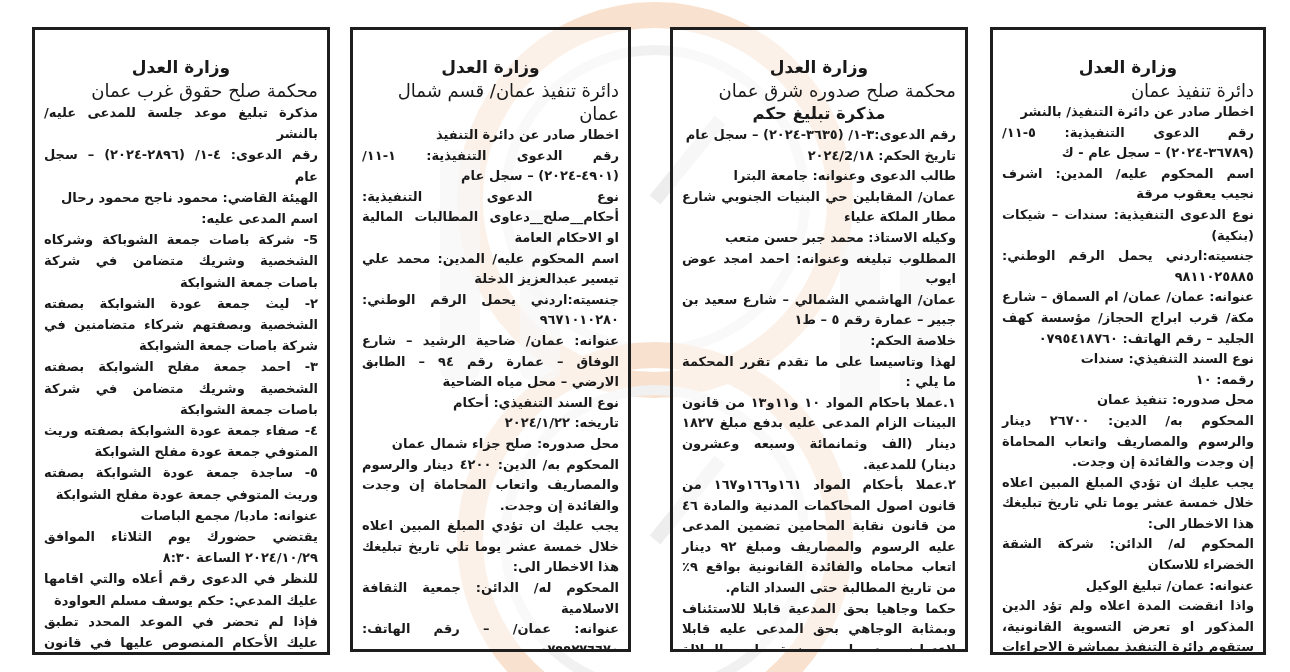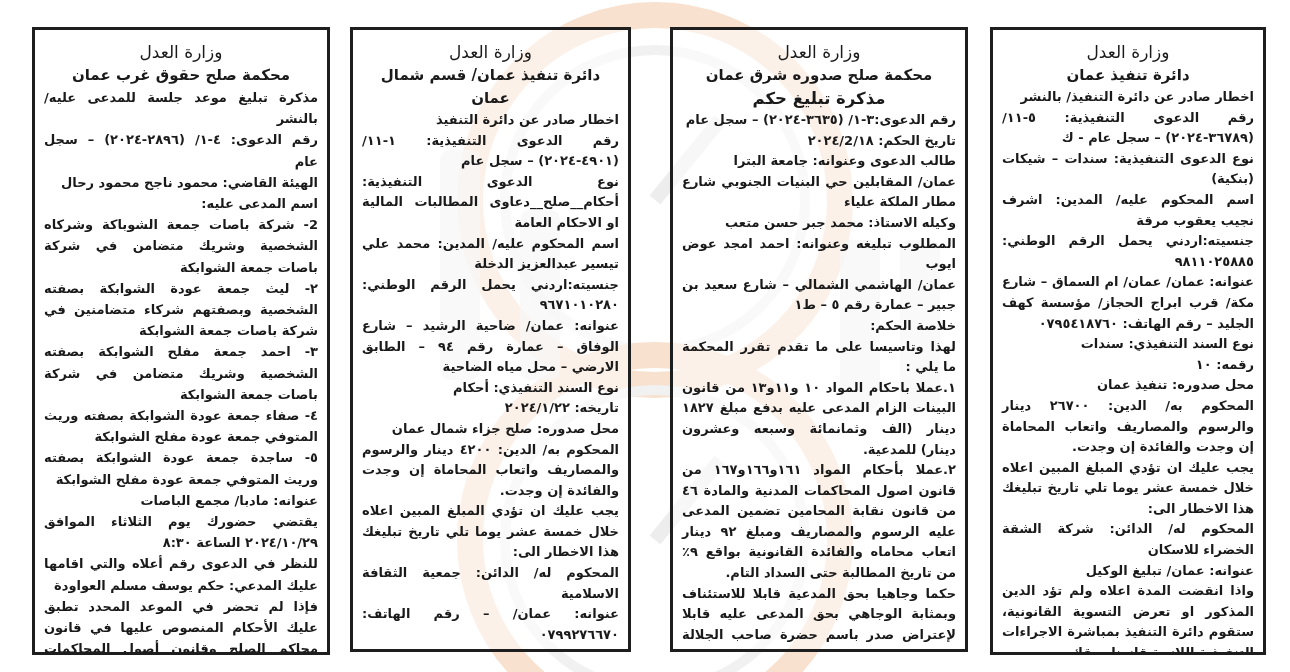--- a/index.html
+++ b/index.html
@@ -9,24 +9,24 @@
       font-family: "DejaVu Sans", sans-serif;
     }
     .watermark { position: absolute; inset: 0; pointer-events: none; z-index: 0; }
     .notice {
       position: absolute; box-sizing: border-box;
       border: 3px solid #1e1e1e; background: rgba(255,255,255,0.55);
       direction: rtl; text-align: right; padding: 8px 9px 6px 9px;
       color: #1a1a1a; z-index: 1; overflow: hidden;
     }
     .notice .ministry {
-      font-weight: normal; font-size: 17px; text-align: center; line-height: 24px; margin-top: 2px;
+      font-weight: bold; font-size: 17px; text-align: center; line-height: 24px; margin-top: 17px;
     }
     .notice .court {
-      font-weight: bold; font-size: 15px; text-align: center; line-height: 23px;
+      font-weight: normal; font-size: 18px; text-align: right; line-height: 23px;
     }
     .notice .subtitle {
       font-weight: bold; font-size: 16.5px; text-align: center; line-height: 23px;
     }
     .notice .line {
       font-size: 13px; font-weight: bold; line-height: 20.6px; text-align: justify;
     }
     #n1 { left: 990px; top: 27px; width: 276px; height: 628px; }
     #n2 { left: 670px; top: 27px; width: 298px; height: 625px; }
     #n3 { left: 350px; top: 27px; width: 281px; height: 625px; }
@@ -51,22 +51,22 @@
     <rect x="840" y="240" width="40" height="170" rx="10"></rect>
     <rect x="900" y="240" width="40" height="170" rx="10"></rect>
   </g>
 </svg>
 
 <div class="notice" id="n1">
   <div class="ministry">وزارة العدل</div>
   <div class="court">دائرة تنفيذ عمان</div>
   <div class="line">اخطار صادر عن دائرة التنفيذ/ بالنشر</div>
   <div class="line">رقم الدعوى التنفيذية: ٥-١١/ (٣٦٧٨٩-٢٠٢٤) – سجل عام - ك</div>
+  <div class="line">اسم المحكوم عليه/ المدين: اشرف نجيب يعقوب مرقة</div>
   <div class="line">نوع الدعوى التنفيذية: سندات – شيكات (بنكية)</div>
-  <div class="line">اسم المحكوم عليه/ المدين: اشرف نجيب يعقوب مرقة</div>
   <div class="line">جنسيته:اردني   يحمل الرقم الوطني: ٩٨١١٠٢٥٨٨٥</div>
   <div class="line">عنوانه: عمان/ عمان/ ام السماق – شارع مكة/ قرب ابراج الحجاز/ مؤسسة كهف الجليد – رقم الهاتف: ٠٧٩٥٤١٨٧٦٠</div>
   <div class="line">نوع السند التنفيذي: سندات</div>
   <div class="line">رقمه: ١٠</div>
   <div class="line">محل صدوره: تنفيذ عمان</div>
   <div class="line">المحكوم به/ الدين: ٢٦٧٠٠ دينار والرسوم والمصاريف واتعاب المحاماة إن وجدت والفائدة إن وجدت.</div>
   <div class="line">يجب عليك ان تؤدي المبلغ المبين اعلاه خلال خمسة عشر يوما تلي تاريخ تبليغك هذا الاخطار الى:</div>
   <div class="line">المحكوم له/ الدائن: شركة الشقة الخضراء للاسكان</div>
   <div class="line">عنوانه: عمان/ تبليغ الوكيل</div>
   <div class="line">واذا انقضت المدة اعلاه ولم تؤد الدين المذكور او تعرض التسوية القانونية، ستقوم دائرة التنفيذ بمباشرة الاجراءات التنفيذية اللازمة قانونا بحقك.</div>
@@ -112,21 +112,21 @@
 
 </div>
 
 <div class="notice" id="n4">
   <div class="ministry">وزارة العدل</div>
   <div class="court">محكمة صلح حقوق غرب عمان</div>
   <div class="line">مذكرة تبليغ موعد جلسة للمدعى عليه/ بالنشر</div>
   <div class="line">رقم الدعوى: ٤-١/ (٢٨٩٦-٢٠٢٤) – سجل عام</div>
   <div class="line">الهيئة القاضي: محمود ناجح محمود رحال</div>
   <div class="line">اسم المدعى عليه:</div>
-  <div class="line">2- شركة باصات جمعة الشوباكة وشركاه الشخصية وشريك متضامن في شركة باصات جمعة الشوابكة</div>
+  <div class="line">5- شركة باصات جمعة الشوباكة وشركاه الشخصية وشريك متضامن في شركة باصات جمعة الشوابكة</div>
   <div class="line">٢- ليث جمعة عودة الشوابكة بصفته الشخصية وبصفتهم شركاء متضامنين في شركة باصات جمعة الشوابكة</div>
   <div class="line">٣- احمد جمعة مفلح الشوابكة بصفته الشخصية وشريك متضامن في شركة باصات جمعة الشوابكة</div>
   <div class="line">٤- صفاء جمعة عودة الشوابكة بصفته وريث المتوفي جمعة عودة مفلح الشوابكة</div>
   <div class="line">٥- ساجدة جمعة عودة الشوابكة بصفته وريث المتوفي جمعة عودة مفلح الشوابكة</div>
   <div class="line">عنوانه: مادبا/ مجمع الباصات</div>
   <div class="line">يقتضي حضورك يوم الثلاثاء الموافق ٢٠٢٤/١٠/٢٩ الساعة ٨:٣٠</div>
   <div class="line">للنظر في الدعوى رقم أعلاه والتي اقامها عليك المدعي: حكم يوسف مسلم العواودة</div>
   <div class="line">فإذا لم تحضر في الموعد المحدد تطبق عليك الأحكام المنصوص عليها في قانون محاكم الصلح وقانون أصول المحاكمات المدنية.</div>
 </div>
 

